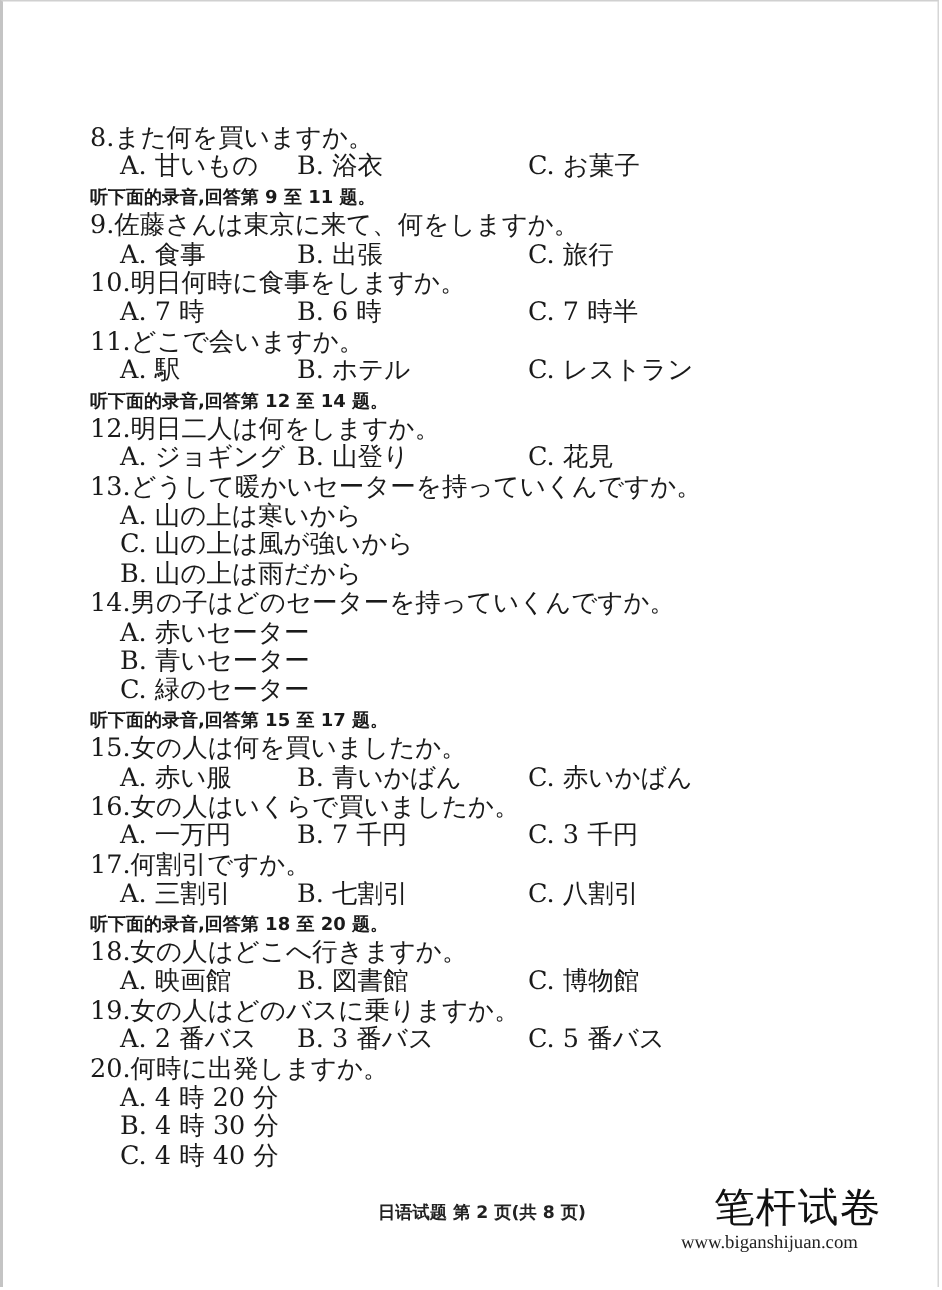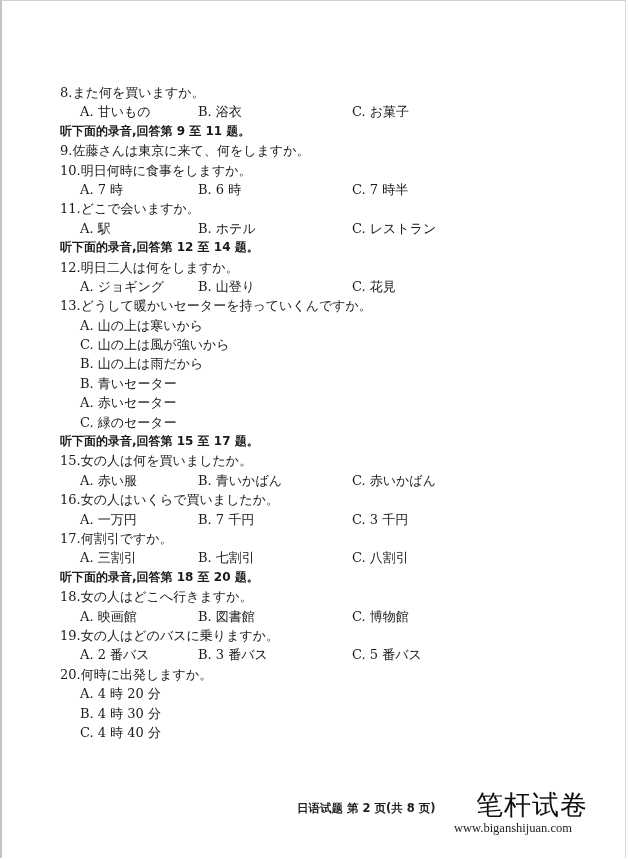--- a/index.html
+++ b/index.html
@@ -19,40 +19,39 @@
       box-sizing: border-box;
     }
     .content {
       position: absolute;
       left: 58px; top: 82px;
       width: 520px;
     }
     .line {
       height: 19.4px;
       line-height: 19.4px;
-      font-size: 13px;
+      font-size: 17px;
       white-space: nowrap;
       position: relative;
     }
     .q { padding-left: 0; }
     .instr { font-weight: bold; font-family: "DejaVu Sans", "Liberation Sans", sans-serif; font-size: 12px; }
     .opts { padding-left: 20px; }
     .opt { position: absolute; top: 0; }
     .opt.a { left: 20px; }
     .opt.b { left: 138px; }
     .opt.c { left: 292px; }
     .stack { padding-left: 20px; }
     .footer {
       position: absolute;
       left: 250px; top: 800px;
       font-family: "DejaVu Sans", "Liberation Sans", sans-serif;
       font-weight: bold;
       font-size: 11.5px;
       color: #222;
-      margin-left: 45px;
     }
     .wm-title {
       position: absolute;
       left: 474px; top: 786px;
       font-family: "DejaVu Sans", "Liberation Sans", sans-serif;
       font-size: 27px;
       letter-spacing: 1px;
       color: #111;
       text-align: center;
     }
@@ -70,20 +69,25 @@
 <div class="page">
   <div class="content" id="content">
       <div class="line q"><span>8.</span><span>また何を買いますか。</span></div>
       <div class="line opts">
         <span class="opt a">A. 甘いもの</span>
         <span class="opt b">B. 浴衣</span>
         <span class="opt c">C. お菓子</span>
       </div>
       <div class="line instr">听下面的录音,回答第 9 至 11 题。</div>
       <div class="line q"><span>9.</span><span>佐藤さんは東京に来て、何をしますか。</span></div>
+      <div class="line opts">
+        <span class="opt a">A. 食事</span>
+        <span class="opt b">B. 出張</span>
+        <span class="opt c">C. 旅行</span>
+      </div>
       <div class="line q"><span>10.</span><span>明日何時に食事をしますか。</span></div>
       <div class="line opts">
         <span class="opt a">A. 7 時</span>
         <span class="opt b">B. 6 時</span>
         <span class="opt c">C. 7 時半</span>
       </div>
       <div class="line q"><span>11.</span><span>どこで会いますか。</span></div>
       <div class="line opts">
         <span class="opt a">A. 駅</span>
         <span class="opt b">B. ホテル</span>
@@ -93,22 +97,23 @@
       <div class="line q"><span>12.</span><span>明日二人は何をしますか。</span></div>
       <div class="line opts">
         <span class="opt a">A. ジョギング</span>
         <span class="opt b">B. 山登り</span>
         <span class="opt c">C. 花見</span>
       </div>
       <div class="line q"><span>13.</span><span>どうして暖かいセーターを持っていくんですか。</span></div>
       <div class="line stack">A. 山の上は寒いから</div>
       <div class="line stack">C. 山の上は風が強いから</div>
       <div class="line stack">B. 山の上は雨だから</div>
+      <div class="line q"><span>14.</span><span>男の子はどのセーターを持っていくんですか。</span></div>
+      <div class="line stack">A. 赤いセーター</div>
       <div class="line stack">B. 青いセーター</div>
-      <div class="line stack">A. 赤いセーター</div>
       <div class="line stack">C. 緑のセーター</div>
       <div class="line instr">听下面的录音,回答第 15 至 17 题。</div>
       <div class="line q"><span>15.</span><span>女の人は何を買いましたか。</span></div>
       <div class="line opts">
         <span class="opt a">A. 赤い服</span>
         <span class="opt b">B. 青いかばん</span>
         <span class="opt c">C. 赤いかばん</span>
       </div>
       <div class="line q"><span>16.</span><span>女の人はいくらで買いましたか。</span></div>
       <div class="line opts">

